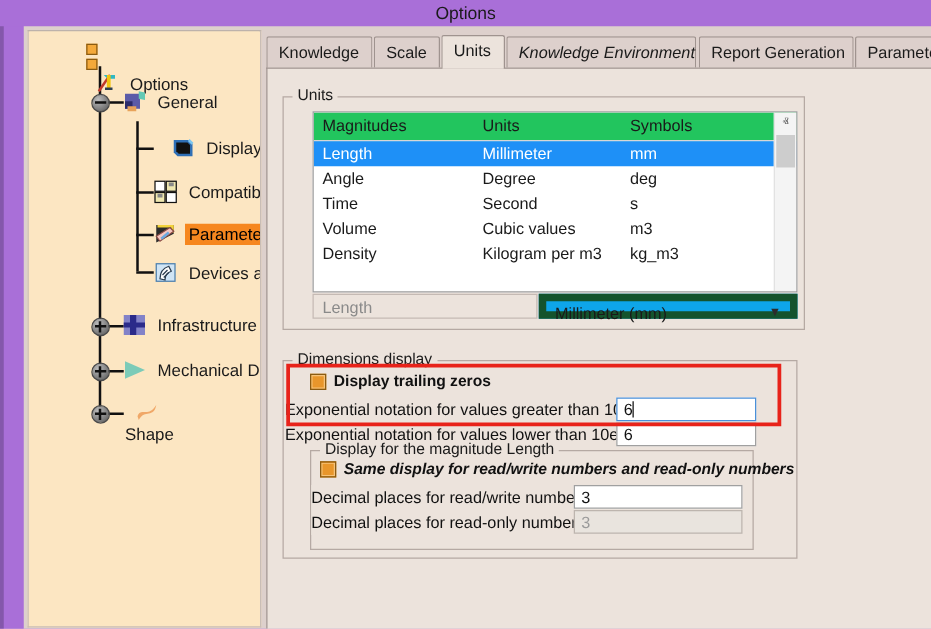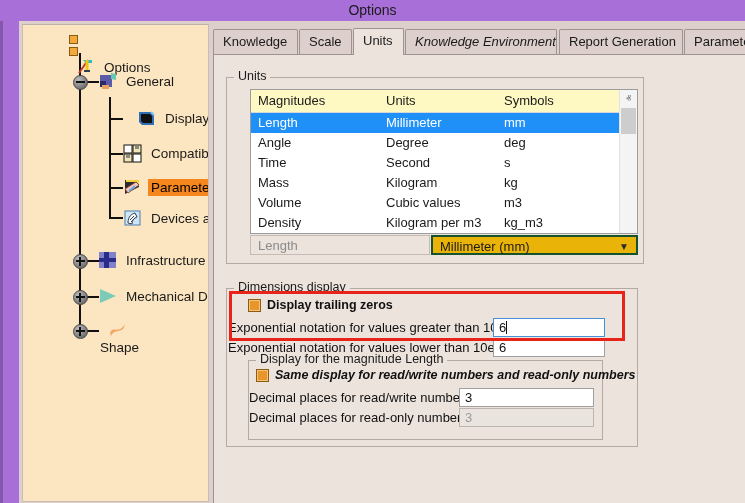--- a/index.html
+++ b/index.html
@@ -74,21 +74,21 @@
     position:absolute;left:8px;top:-8px;background:#ece3dc;
     font-size:12.5px;color:#1a1a1a;padding:0 4px;z-index:3;white-space:nowrap;
   }
   .gframe{position:absolute;left:0;top:0;right:0;bottom:0;border:1px solid #b5a9a3;}
 
   
   .table{
     position:absolute;background:#fff;border:1px solid #9d9d9d;box-sizing:border-box;
     overflow:hidden;
   }
-  .thead{display:flex;height:22px;border-bottom:1px solid #d6d6d6;background:#fef9c3;}
+  .thead{display:flex;height:22px;border-bottom:1px solid #d6d6d6;background:#22c55e;}
   .thead div{font-size:13px;color:#1a1a1a;line-height:22px;padding-left:7px;box-sizing:border-box;}
   .trow{display:flex;height:20px;}
   .trow div{font-size:13px;color:#1a1a1a;line-height:20px;padding-left:7px;box-sizing:border-box;white-space:nowrap;}
   .trow.sel{background:#1e90f7;}
   .trow.sel div{color:#fff;}
   .c1{width:128px;}
   .c2{width:118px;}
   .c3{width:120px;}
 
   .vscroll{
@@ -102,21 +102,21 @@
   .vscroll .arrow.up{top:0;}
   .vscroll .arrow.dn{bottom:0;}
   .vscroll .thumb{position:absolute;left:1px;top:18px;width:15px;height:26px;background:#cdcdcd;}
 
   
   .rowlabel{
     position:absolute;background:#ece3dc;border:1px solid #c5bab4;
     font-size:13px;color:#8a8a8a;line-height:20px;padding-left:7px;box-sizing:border-box;
   }
   .combo{
-    position:absolute;background:#eab308;border:2px solid #14532d;
+    position:absolute;background:#0ea5e9;border:6px solid #14532d;
     font-size:13px;color:#1a1a1a;line-height:20px;padding-left:7px;box-sizing:border-box;
   }
   .combo .chev{position:absolute;right:7px;top:0;font-size:10px;color:#2c2c2c;}
 
   
   .chk{position:absolute;display:flex;align-items:center;}
   .chkbox{
     width:11px;height:11px;background:#e8962b;border:1px solid #8a5b12;margin-right:6px;flex:none;
     box-shadow:inset 0 0 0 1px #f6c37a;
   }
@@ -319,25 +319,20 @@
             <div class="c1">Angle</div>
             <div class="c2">Degree</div>
             <div class="c3">deg</div>
           </div>
           <div class="trow">
             <div class="c1">Time</div>
             <div class="c2">Second</div>
             <div class="c3">s</div>
           </div>
           <div class="trow">
-            <div class="c1">Mass</div>
-            <div class="c2">Kilogram</div>
-            <div class="c3">kg</div>
-          </div>
-          <div class="trow">
             <div class="c1">Volume</div>
             <div class="c2">Cubic values</div>
             <div class="c3">m3</div>
           </div>
           <div class="trow">
             <div class="c1">Density</div>
             <div class="c2">Kilogram per m3</div>
             <div class="c3">kg_m3</div>
           </div>
 

